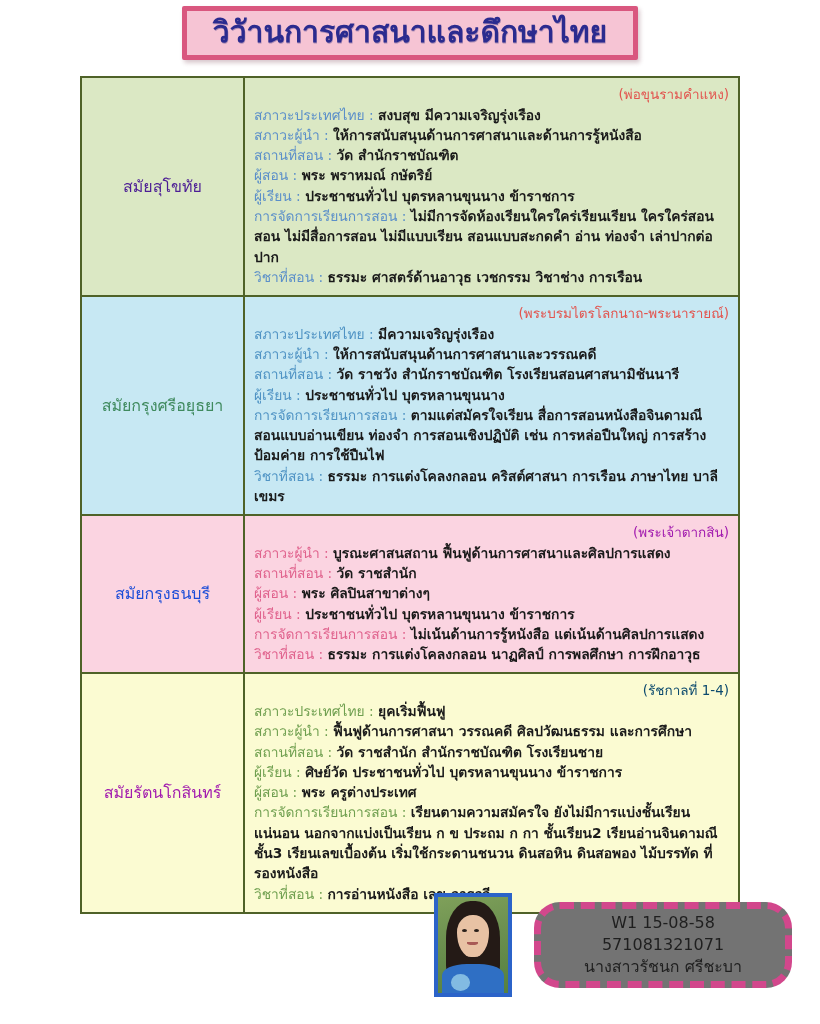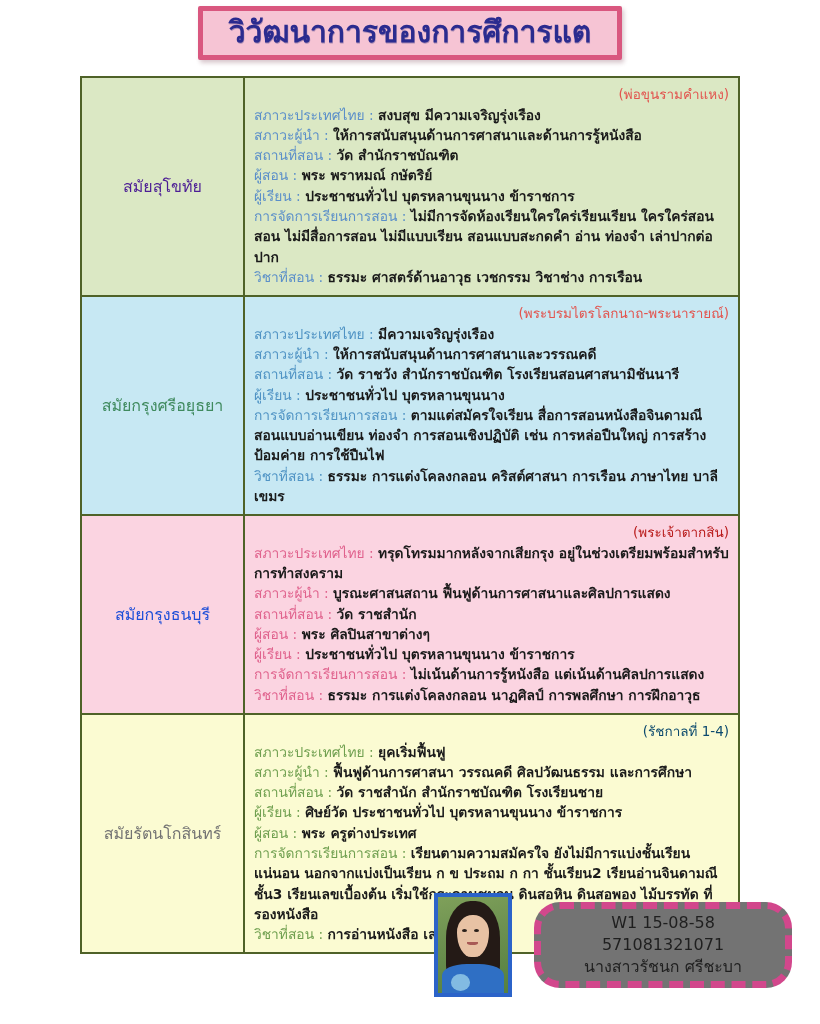--- a/index.html
+++ b/index.html
@@ -95,23 +95,23 @@
 
   
   .tint-green  { background: #dbe8c4; }
   .tint-blue   { background: #c7e8f3; }
   .tint-pink   { background: #fbd4e1; }
   .tint-yellow { background: #fbfbd2; }
 
   .tint-green .name-text  { color: #4c1d95; }
   .tint-blue .name-text   { color: #3f8a5e; }
   .tint-pink .name-text   { color: #1d4ed8; }
-  .tint-yellow .name-text { color: #737373; text-align: center; }
-
-  .tint-pink .era-sub  { color: #b91c1c; }
+  .tint-yellow .name-text { color: #a21caf; text-align: center; }
+
+  .tint-pink .era-sub  { color: #a21caf; }
   .tint-pink .fact-label { color: #e0628d; }
   .tint-pink .fact-sep   { color: #e0628d; }
   .tint-yellow .era-sub { color: #0c4a6e; margin-left: 24px; }
   .tint-yellow .fact-label { color: #6f9f4f; }
   .tint-yellow .fact-sep   { color: #6f9f4f; }
   .tint-blue .fact-label { color: #4f93c4; }
   .tint-blue .fact-sep   { color: #4f93c4; }
   .tint-green .fact-label { color: #5b8fc9; }
   .tint-green .fact-sep   { color: #5b8fc9; }
 
@@ -211,21 +211,21 @@
     color: #1f1f1f;
     line-height: 1.38;
     text-align: center;
   }
 </style>
 </head>
 <body>
 
 <div class="title-wrap">
   <div class="title-box">
-    <div class="title-text">วิวัฒนาการของการศึการแต</div>
+    <div class="title-text">วิวัานการศาสนาและดึกษาไทย</div>
   </div>
 </div>
 
 <div class="table" id="eras-table">
     <div class="row tint-green">
       <div class="name-cell">
         <div class="name-text">สมัยสุโขทัย</div>
       </div>
       <div class="content-cell">
         <div class="era-sub">(พ่อขุนรามคำแหง)</div>
@@ -251,21 +251,20 @@
         <div class="fact-line"><span class="fact-label">การจัดการเรียนการสอน</span><span class="fact-sep"> : </span><span class="fact-value">ตามแต่สมัครใจเรียน สื่อการสอนหนังสือจินดามณี สอนแบบอ่านเขียน ท่องจำ การสอนเชิงปฏิบัติ เช่น การหล่อปืนใหญ่ การสร้างป้อมค่าย การใช้ปืนไฟ</span></div>
         <div class="fact-line"><span class="fact-label">วิชาที่สอน</span><span class="fact-sep"> : </span><span class="fact-value">ธรรมะ การแต่งโคลงกลอน คริสต์ศาสนา การเรือน ภาษาไทย บาลี เขมร</span></div>
       </div>
     </div>
     <div class="row tint-pink">
       <div class="name-cell">
         <div class="name-text">สมัยกรุงธนบุรี</div>
       </div>
       <div class="content-cell">
         <div class="era-sub">(พระเจ้าตากสิน)</div>
-        <div class="fact-line"><span class="fact-label">สภาวะประเทศไทย</span><span class="fact-sep"> : </span><span class="fact-value">ทรุดโทรมมากหลังจากเสียกรุง อยู่ในช่วงเตรียมพร้อมสำหรับการทำสงคราม</span></div>
         <div class="fact-line"><span class="fact-label">สภาวะผู้นำ</span><span class="fact-sep"> : </span><span class="fact-value">บูรณะศาสนสถาน ฟื้นฟูด้านการศาสนาและศิลปการแสดง</span></div>
         <div class="fact-line"><span class="fact-label">สถานที่สอน</span><span class="fact-sep"> : </span><span class="fact-value">วัด ราชสำนัก</span></div>
         <div class="fact-line"><span class="fact-label">ผู้สอน</span><span class="fact-sep"> : </span><span class="fact-value">พระ ศิลปินสาขาต่างๆ</span></div>
         <div class="fact-line"><span class="fact-label">ผู้เรียน</span><span class="fact-sep"> : </span><span class="fact-value">ประชาชนทั่วไป บุตรหลานขุนนาง ข้าราชการ</span></div>
         <div class="fact-line"><span class="fact-label">การจัดการเรียนการสอน</span><span class="fact-sep"> : </span><span class="fact-value">ไม่เน้นด้านการรู้หนังสือ แต่เน้นด้านศิลปการแสดง</span></div>
         <div class="fact-line"><span class="fact-label">วิชาที่สอน</span><span class="fact-sep"> : </span><span class="fact-value">ธรรมะ การแต่งโคลงกลอน นาฏศิลป์ การพลศึกษา การฝึกอาวุธ</span></div>
       </div>
     </div>
     <div class="row tint-yellow">
       <div class="name-cell">

